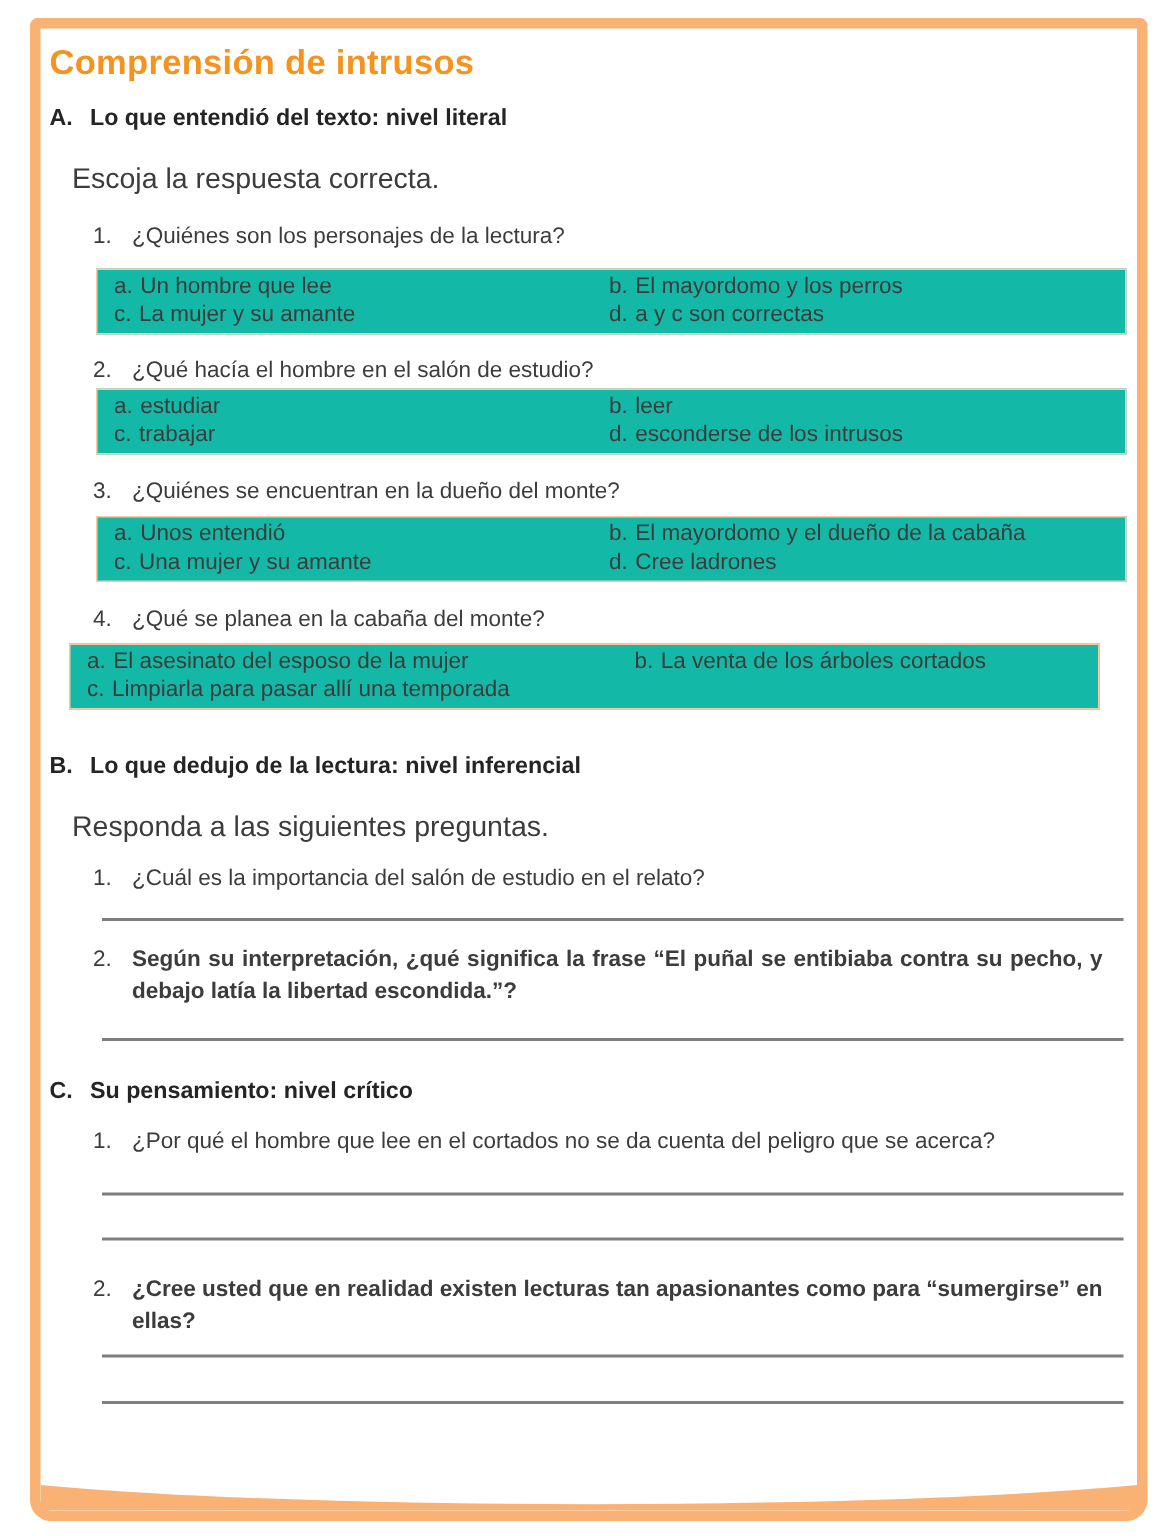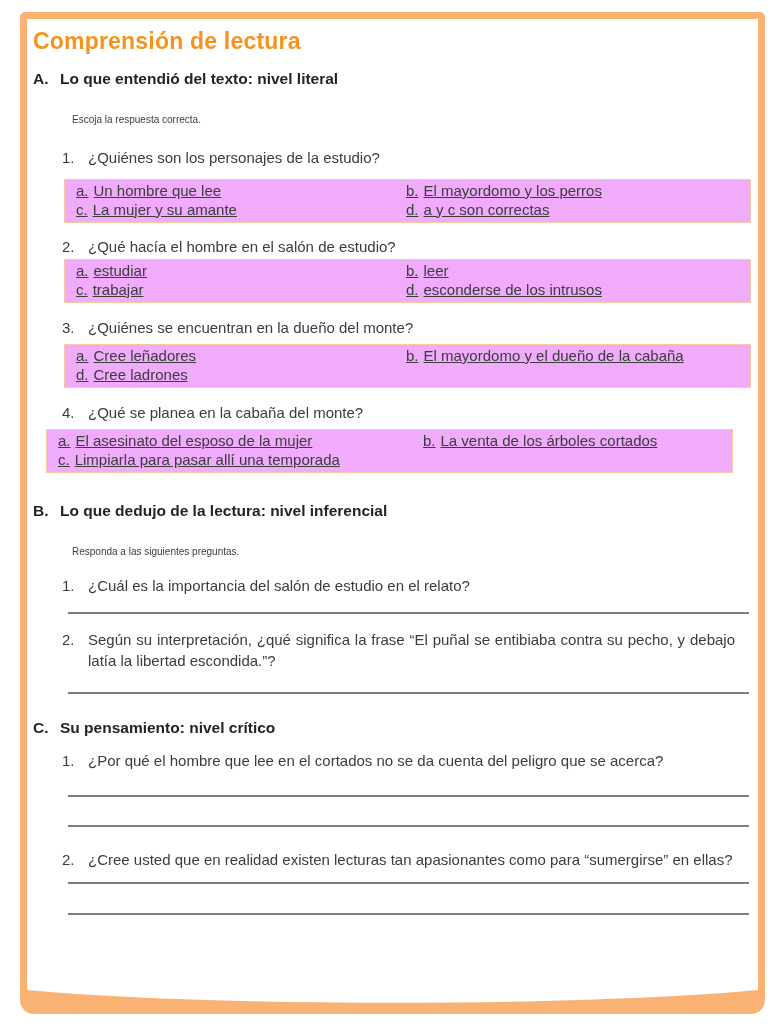--- a/index.html
+++ b/index.html
@@ -19,58 +19,58 @@
   }
   .title {
     margin:8px 0 0 0; font-size:23px; line-height:28px;
     font-weight:bold; color:#f6921e; letter-spacing:.2px;
   }
   .sec-head {
     display:flex; font-weight:bold; color:#242424;
     font-size:15.5px; line-height:21px;
   }
   .sec-letter { width:27px; flex:none; }
-  .instruction { margin-left:39px; font-size:10px; line-height:21px; }
+  .instruction { margin-left:15px; font-size:19px; line-height:21px; }
   .q { display:flex; margin-left:29px; font-size:15px; line-height:21px; }
   .q-num { width:26px; flex:none; }
   .q-text { flex:1; padding-right:10px; }
-  .justify { text-align:justify; }
+  .justify { text-align:justify;font-weight:bold; }
   .optbox {
     margin-left:31px; width:687px; box-sizing:border-box;
-    border:1.5px solid #f5cba1; background:#f0abfc;
+    border:1.5px solid #f5cba1; background:#14b8a6;
     padding:2px 8px 3px 11px;
     display:grid; grid-template-columns:330px 1fr;
-    font-size:15px; line-height:18.5px;text-decoration:underline;
+    font-size:15px; line-height:18.5px;
   }
   .optbox.wide { grid-template-columns:365px 1fr;margin-left:13px; }
   .opt { white-space:nowrap; overflow:hidden; }
   .opt-label { margin-right:5px; }
   .answer-line {
     margin-left:35px; width:681px; height:0;
     border-top:2px solid #7e7e7e;
   }
   .swoosh { position:absolute; left:0; bottom:0; width:731px; height:20px; display:block; }
 </style>
 </head>
 <body>
 
 <div class="frame">
   <div class="content">
 
-    <h1 class="title">Comprensión de lectura</h1>
+    <h1 class="title">Comprensión de intrusos</h1>
 
     <div class="sec-head" style="margin-top:13px">
       <span class="sec-letter">A.</span>
       <span>Lo que entendió del texto: nivel literal</span>
     </div>
     <div class="instruction" style="margin-top:20px">Escoja la respuesta correcta.</div>
 
     <div class="q" style="margin-top:17px">
       <span class="q-num">1.</span>
-      <span class="q-text">¿Quiénes son los personajes de la estudio?</span>
+      <span class="q-text">¿Quiénes son los personajes de la lectura?</span>
     </div>
     <div class="optbox" style="margin-top:11px">
       <div class="opt"><span class="opt-label">a.</span><span>Un hombre que lee</span></div>
       <div class="opt"><span class="opt-label">b.</span><span>El mayordomo y los perros</span></div>
       <div class="opt"><span class="opt-label">c.</span><span>La mujer y su amante</span></div>
       <div class="opt"><span class="opt-label">d.</span><span>a y c son correctas</span></div>
     </div>
 
     <div class="q" style="margin-top:13px">
       <span class="q-num">2.</span>
@@ -81,22 +81,23 @@
       <div class="opt"><span class="opt-label">b.</span><span>leer</span></div>
       <div class="opt"><span class="opt-label">c.</span><span>trabajar</span></div>
       <div class="opt"><span class="opt-label">d.</span><span>esconderse de los intrusos</span></div>
     </div>
 
     <div class="q" style="margin-top:14px">
       <span class="q-num">3.</span>
       <span class="q-text">¿Quiénes se encuentran en la dueño del monte?</span>
     </div>
     <div class="optbox" style="margin-top:6px">
-      <div class="opt"><span class="opt-label">a.</span><span>Cree leñadores</span></div>
+      <div class="opt"><span class="opt-label">a.</span><span>Unos entendió</span></div>
       <div class="opt"><span class="opt-label">b.</span><span>El mayordomo y el dueño de la cabaña</span></div>
+      <div class="opt"><span class="opt-label">c.</span><span>Una mujer y su amante</span></div>
       <div class="opt"><span class="opt-label">d.</span><span>Cree ladrones</span></div>
     </div>
 
     <div class="q" style="margin-top:14px">
       <span class="q-num">4.</span>
       <span class="q-text">¿Qué se planea en la cabaña del monte?</span>
     </div>
     <div class="optbox wide" style="margin-top:6px">
       <div class="opt"><span class="opt-label">a.</span><span>El asesinato del esposo de la mujer</span></div>
       <div class="opt"><span class="opt-label">b.</span><span>La venta de los árboles cortados</span></div>

